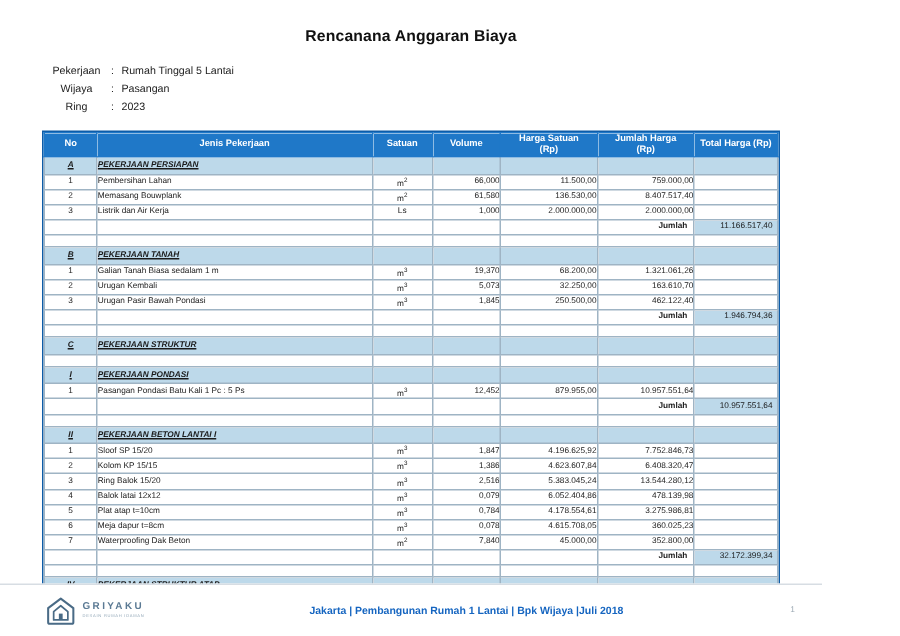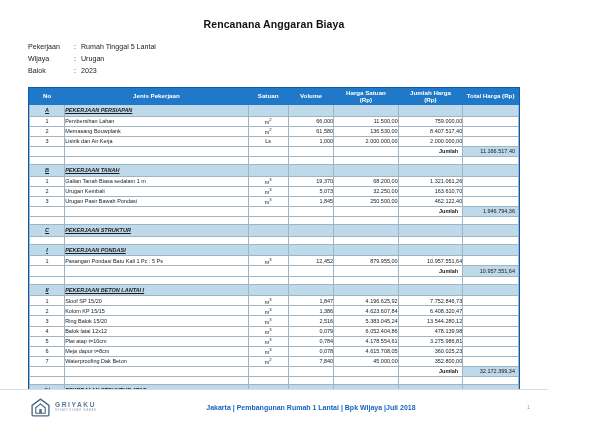--- a/index.html
+++ b/index.html
@@ -35,20 +35,21 @@
     font-size: 7.1px;
     color: #222;
     line-height: 1.72;
   }
   .meta-row {
     display: flex;
   }
   .meta-label {
     width: 46px;
     display: inline-block;
+    text-align: center;
   }
   .meta-colon {
     width: 7px;
     display: inline-block;
   }
   .meta-value {
     display: inline-block;
   }
 
   
@@ -189,24 +190,24 @@
 
   <div class="meta">
     <div class="meta-row">
       <span class="meta-label">Pekerjaan</span>
       <span class="meta-colon">:</span>
       <span class="meta-value">Rumah Tinggal 5 Lantai</span>
     </div>
     <div class="meta-row">
       <span class="meta-label">Wijaya</span>
       <span class="meta-colon">:</span>
-      <span class="meta-value">Urugan</span>
+      <span class="meta-value">Pasangan</span>
     </div>
     <div class="meta-row">
-      <span class="meta-label">Balok</span>
+      <span class="meta-label">Ring</span>
       <span class="meta-colon">:</span>
       <span class="meta-value">2023</span>
     </div>
   </div>
 
   <div class="tbl-wrap">
     <table class="rab">
       <colgroup>
         <col class="c-no">
           <col class="c-desc">

